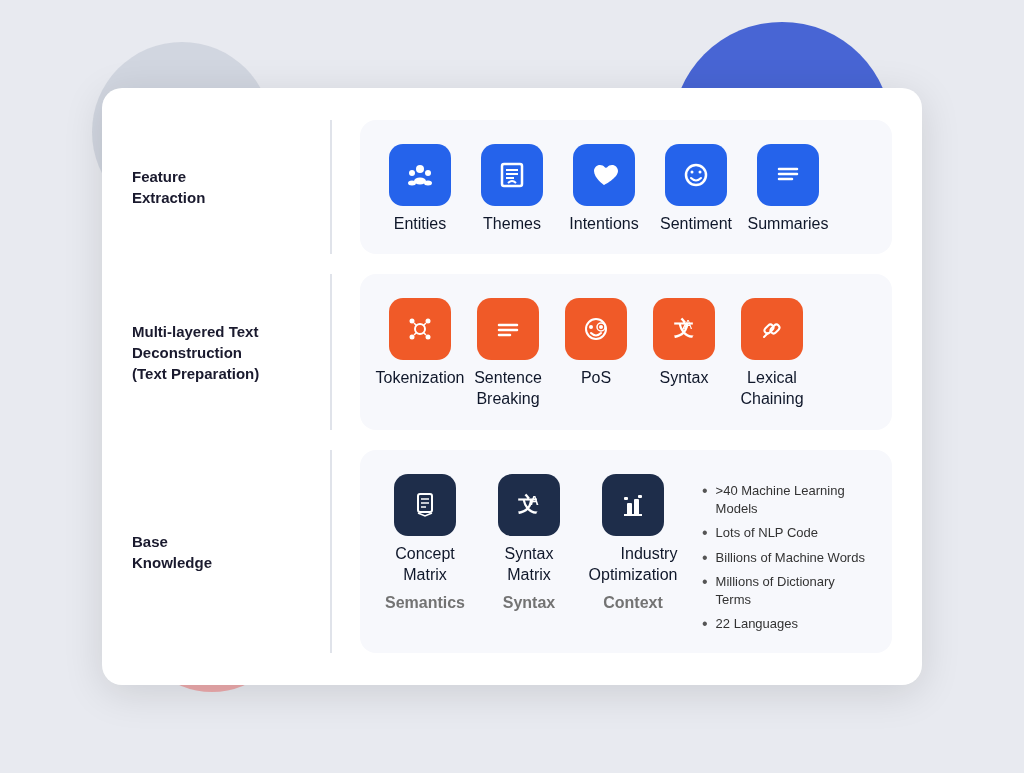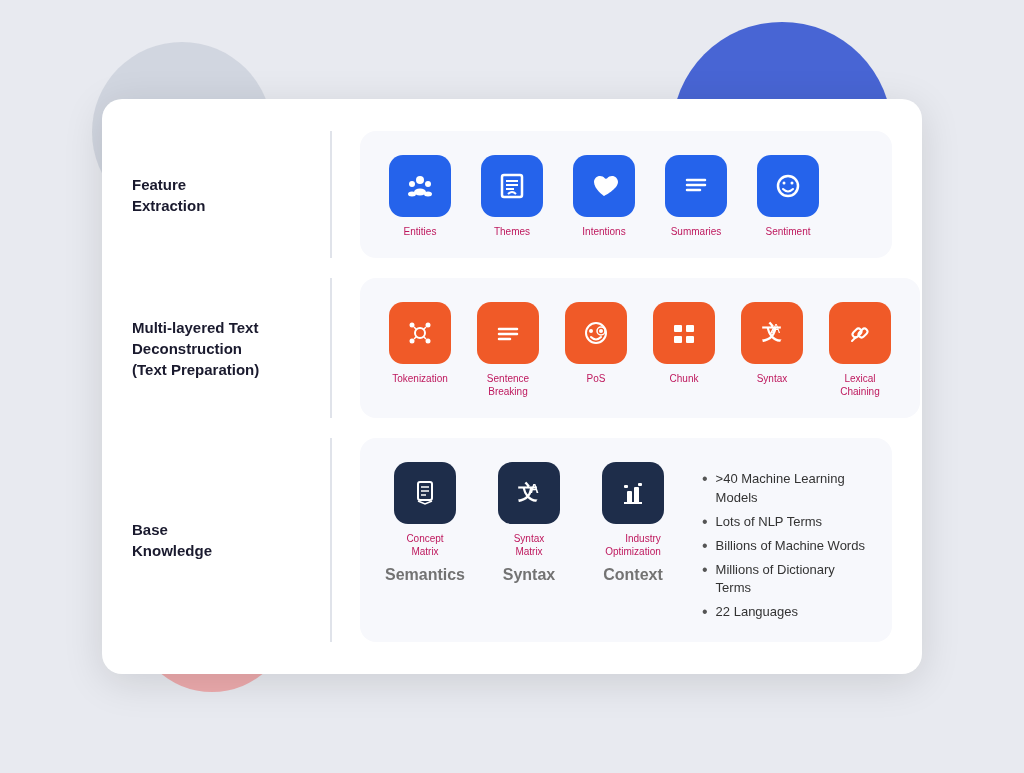--- a/index.html
+++ b/index.html
@@ -129,22 +129,22 @@
       font-size: 26px;
       color: white;
       flex-shrink: 0;
     }
 
     .icon-box.blue { background: #2563eb; }
     .icon-box.orange { background: #f05a28; }
     .icon-box.dark { background: #1e2d4a; }
 
     .icon-label {
-      font-size: 10px;
-      color: #be185d;
+      font-size: 16px;
+      color: #0f172a;
       text-align: center;
       line-height: 1.3;
       font-weight: 500;
     }
 
     
     .base-row {
       display: flex;
       align-items: flex-start;
       gap: 24px;
@@ -245,38 +245,38 @@
               <svg width="32" height="32" viewBox="0 0 32 32" fill="none">
                 <path d="M16 26 C16 26 6 19 6 12 C6 8.69 8.69 6 12 6 C13.93 6 15.65 6.9 16.78 8.28 C17.35 8.69 18 8.93 18 8.93 C18 8.93 18.65 8.69 19.22 8.28 C20.35 6.9 22.07 6 24 6 C27.31 6 30 8.69 30 12 C30 19 16 26 16 26 Z" fill="white"></path>
               </svg>
             </div>
             <span class="icon-label">Intentions</span>
           </div>
 
           <div class="icon-item">
             <div class="icon-box blue">
               <svg width="32" height="32" viewBox="0 0 32 32" fill="none">
-                <line x1="7" y1="10" x2="25" y2="10" stroke="white" stroke-width="2.5" stroke-linecap="round"></line>
-                <line x1="7" y1="15" x2="25" y2="15" stroke="white" stroke-width="2.5" stroke-linecap="round"></line>
-                <line x1="7" y1="20" x2="20" y2="20" stroke="white" stroke-width="2.5" stroke-linecap="round"></line>
-              </svg>
-            </div>
-            <span class="icon-label">Summaries</span>
-          </div>
-
-          <div class="icon-item">
-            <div class="icon-box blue">
-              <svg width="32" height="32" viewBox="0 0 32 32" fill="none">
                 <circle cx="16" cy="16" r="10" stroke="white" stroke-width="2.5" fill="none"></circle>
                 <circle cx="12" cy="13" r="1.5" fill="white"></circle>
                 <circle cx="20" cy="13" r="1.5" fill="white"></circle>
                 <path d="M11 19 Q16 24 21 19" stroke="white" stroke-width="2" fill="none" stroke-linecap="round"></path>
               </svg>
             </div>
             <span class="icon-label">Sentiment</span>
+          </div>
+
+          <div class="icon-item">
+            <div class="icon-box blue">
+              <svg width="32" height="32" viewBox="0 0 32 32" fill="none">
+                <line x1="7" y1="10" x2="25" y2="10" stroke="white" stroke-width="2.5" stroke-linecap="round"></line>
+                <line x1="7" y1="15" x2="25" y2="15" stroke="white" stroke-width="2.5" stroke-linecap="round"></line>
+                <line x1="7" y1="20" x2="20" y2="20" stroke="white" stroke-width="2.5" stroke-linecap="round"></line>
+              </svg>
+            </div>
+            <span class="icon-label">Summaries</span>
           </div>
 
         </div>
       </div>
     </div>
 
     <div class="row">
       <div class="row-label">
         <span class="row-label-text" style="white-space:pre-line">Multi-layered Text
 Deconstruction
@@ -320,31 +320,20 @@
                 <circle cx="16" cy="16" r="10" stroke="white" stroke-width="2" fill="none"></circle>
                 <circle cx="11" cy="14" r="2" fill="white"></circle>
                 <circle cx="21" cy="14" r="2" fill="white"></circle>
                 <path d="M11 20 Q16 25 21 20" stroke="white" stroke-width="2" fill="none" stroke-linecap="round"></path>
                 <circle cx="21" cy="14" r="4" stroke="white" stroke-width="1.5" fill="none"></circle>
               </svg>
             </div>
             <span class="icon-label">PoS</span>
           </div>
 
-          <div class="icon-item">
-            <div class="icon-box orange">
-              <svg width="32" height="32" viewBox="0 0 32 32" fill="none">
-                <rect x="6" y="8" width="8" height="7" rx="1" fill="white"></rect>
-                <rect x="18" y="8" width="8" height="7" rx="1" fill="white"></rect>
-                <rect x="6" y="19" width="8" height="7" rx="1" fill="white"></rect>
-                <rect x="18" y="19" width="8" height="7" rx="1" fill="white"></rect>
-              </svg>
-            </div>
-            <span class="icon-label">Chunk</span>
-          </div>
 
           <div class="icon-item">
             <div class="icon-box orange">
               <svg width="32" height="32" viewBox="0 0 32 32" fill="none">
                 <text x="6" y="22" font-size="20" fill="white" font-family="sans-serif" font-weight="bold">文</text>
                 <text x="16" y="16" font-size="12" fill="white" font-family="sans-serif">A</text>
                 <path d="M14 18 L18 10" stroke="white" stroke-width="1.5"></path>
               </svg>
             </div>
             <span class="icon-label">Syntax</span>
@@ -423,21 +412,21 @@
             </div>
           </div>
 
           <div class="bullet-list">
             <div class="bullet-item">
               <span class="bullet-dot">•</span>
               <span>&gt;40 Machine Learning Models</span>
             </div>
             <div class="bullet-item">
               <span class="bullet-dot">•</span>
-              <span>Lots of NLP Terms</span>
+              <span>Lots of NLP Code</span>
             </div>
             <div class="bullet-item">
               <span class="bullet-dot">•</span>
               <span>Billions of Machine Words</span>
             </div>
             <div class="bullet-item">
               <span class="bullet-dot">•</span>
               <span>Millions of Dictionary Terms</span>
             </div>
             <div class="bullet-item">

